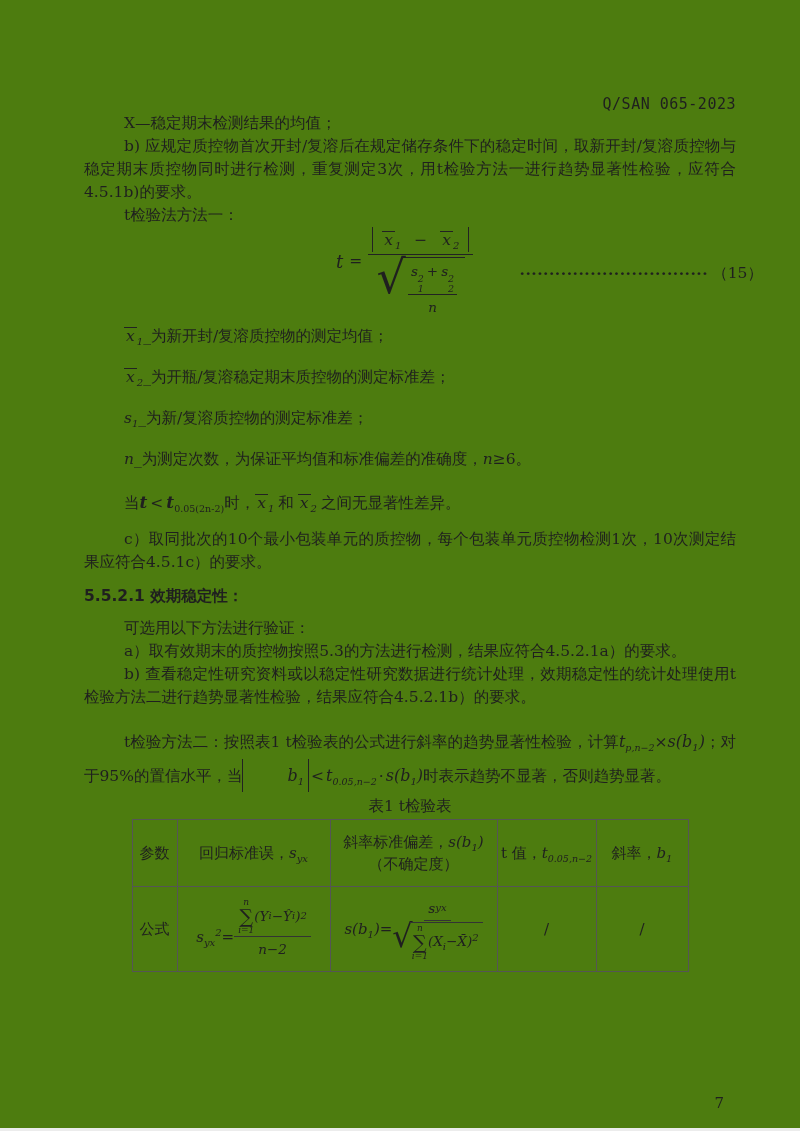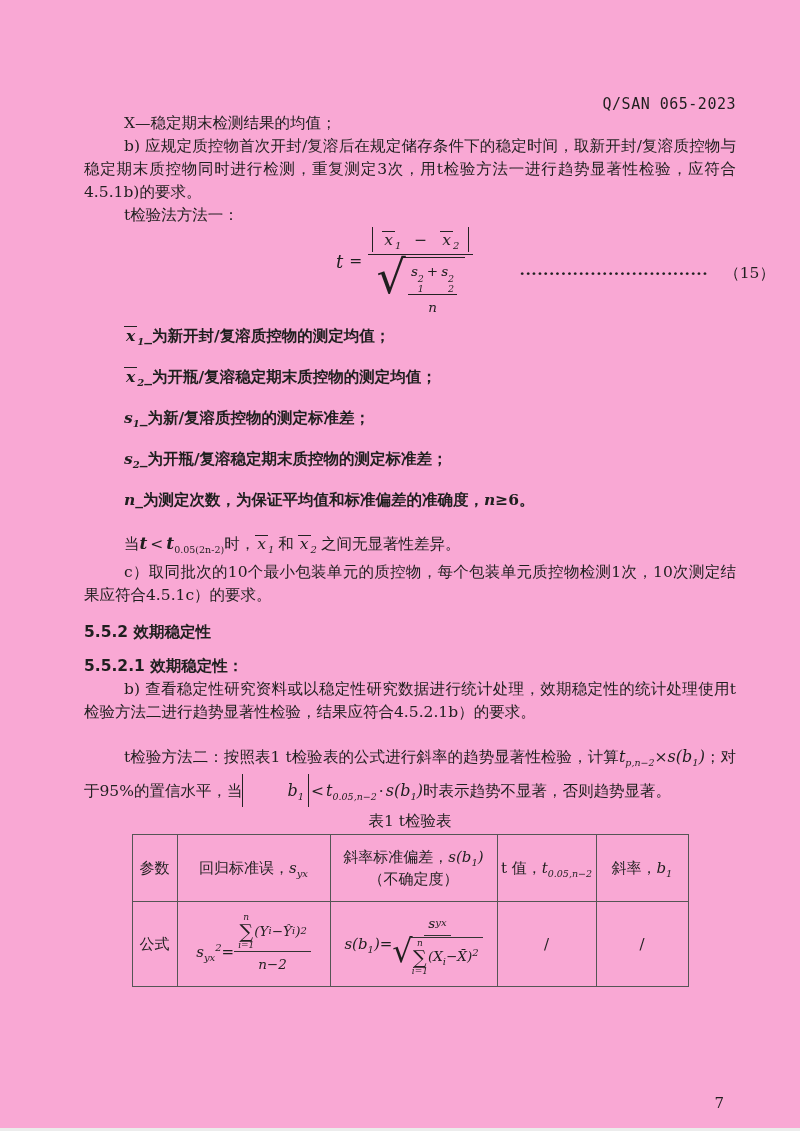--- a/index.html
+++ b/index.html
@@ -1,20 +1,20 @@
 <!DOCTYPE html>
 <html><head>
 <meta charset="utf-8">
 <style>
   html,body{margin:0;padding:0;background:#ffffff;}
   .page{
     position:relative;
     width:800px;height:1131px;
     margin:0 auto;
-    background:#f9a8d4;
+    background:#4d7c0f;
     font-family:"DejaVu Serif","Liberation Serif",serif;
     color:#1f1f1f;
     font-size:15.5px;
     line-height:23px;
     overflow:hidden;
   }
   .content{position:absolute;left:84px;right:64px;top:96px;}
   .doc-header{
     text-align:right;
     font-family:"DejaVu Sans Mono","Liberation Mono",monospace;
@@ -38,24 +38,24 @@
   .abs{display:inline-block;border-left:1.3px solid #222;border-right:1.3px solid #222;padding:2px 9px 0 9px;}
   .opgap{display:inline-block;padding:0 13px;}
   .frac .den{padding-top:2px;}
   .sqrt{display:inline-flex;align-items:flex-start;}
   .rsign{font-size:46px;line-height:0.92;font-weight:400;margin-right:-4px;transform:translateY(-1px);font-style:normal;}
   .rbody{border-top:1.3px solid #222;padding:2px 8px 0 6px;}
   .frac2{display:inline-flex;flex-direction:column;align-items:center;font-size:13.5px;}
   .frac2 .n2{border-bottom:1.2px solid #222;padding:0 3px 1px 3px;}
   .frac2 .d2{padding-top:1px;}
   
-  .def-line{margin:0 0 15px 0;padding-left:40px;line-height:26px;font-weight:bold;}
+  .def-line{margin:0 0 15px 0;padding-left:40px;line-height:26px;}
   .def-first{margin-top:8px;}
   
-  .when-line{padding-left:40px;line-height:30px;margin-bottom:2px;}
+  .when-line{padding-left:40px;line-height:30px;margin-bottom:10px;}
   .when-line .f-t2{font-size:17px;font-weight:bold;}
   .tsub{font-size:9.5px;font-style:normal;}
   
   .heading{font-family:"DejaVu Sans","Liberation Sans",sans-serif;font-weight:bold;font-size:15.5px;margin:0;}
   .h552{margin-top:14px;}
   .h5521{margin-top:11px;}
   .after-head{margin-top:9px;}
   
   .t2para{margin-top:16px;line-height:33px;}
   .t2para .mfrag{font-size:16px;}
@@ -121,40 +121,40 @@
                         <sub>2</sub>
                       </span></span>
                   <span class="d2 it">n</span>
                 </span>
               </span>
             </span>
           </span>
         </span>
       </div>
       <span class="dots" style="margin-left:46px;font-weight:bold;letter-spacing:0.5px">································</span>
-      <span class="ref" style="margin-left:16px">（15）</span>
+      <span class="ref" style="margin-left:4px">（15）</span>
     </div>
 
     <div class="def-line def-first"><span class="bar">x</span><sub>1</sub><span>_为新开封/复溶质控物的测定均值；</span></div>
 
-    <div class="def-line"><span class="bar">x</span><sub>2</sub><span>_为开瓶/复溶稳定期末质控物的测定均值；</span></div>
+    <div class="def-line"><span class="bar">x</span><sub>2</sub><span>_为开瓶/复溶稳定期末质控物的测定标准差；</span></div>
 
     <div class="def-line"><span class="it">s</span><sub>1</sub><span>_为新/复溶质控物的测定标准差；</span></div>
 
-    <div class="def-line"><span class="it">s</span><sub>2</sub><span>_为开瓶/复溶稳定期末质控物的测定标准差；</span></div>
 
     <div class="def-line"><span class="it">n</span><span>_为测定次数，为保证平均值和标准偏差的准确度，</span><span class="it">n</span><span>≥6。</span></div>
 
     <div class="when-line"><span>当</span><span class="it f-t2">t</span><span style="padding:0 3px">&lt;</span><span class="it f-t2">t</span><sub class="tsub">0.05(2n-2)</sub><span>时，</span><span class="bar">x</span><sub>1</sub><span style="padding:0 4px">和</span><span class="bar">x</span><sub>2</sub><span style="padding-left:4px">之间无显著性差异。</span></div>
 
     <p class="ind">c）取同批次的10个最小包装单元的质控物，每个包装单元质控物检测1次，10次测定结果应符合4.5.1c）的要求。</p>
 
-    <p class="heading h552">5.5.2 效期稳定性</p>
     <p class="heading h5521">5.5.2.1 效期稳定性：</p>
 
+    <p class="ind after-head">可选用以下方法进行验证：</p>
+    <p class="ind">a）取有效期末的质控物按照5.3的方法进行检测，结果应符合4.5.2.1a）的要求。</p>
     <p class="ind">b) 查看稳定性研究资料或以稳定性研究数据进行统计处理，效期稳定性的统计处理使用t检验方法二进行趋势显著性检验，结果应符合4.5.2.1b）的要求。</p>
 
     <p class="ind t2para"><span>t检验方法二：按照表1  t检验表的公式进行斜率的趋势显著性检验，计算</span><span class="it mfrag">t</span><sub class="tsub" style="font-style:italic">p,n−2</sub><span>×</span><span class="it mfrag">s(b</span><sub>1</sub><span class="it mfrag">)</span><span>；对于95%</span><span>的置信水平，当</span><span class="absb"><span class="it">b</span><sub>1</sub></span><span style="padding:0 2px">&lt;</span><span class="it mfrag">t</span><sub class="tsub" style="font-style:italic">0.05,n−2</sub><span style="padding:0 2px">·</span><span class="it mfrag">s(b</span><sub>1</sub><span class="it mfrag">)</span><span>时表示趋势不显著，否则趋势显著。</span></p>
 
     <div class="tbl-caption">表1  t检验表</div>
 
     <table class="ttable">
       <tbody>
           <tr class="hrow">
         <td class="c1">参数</td>

